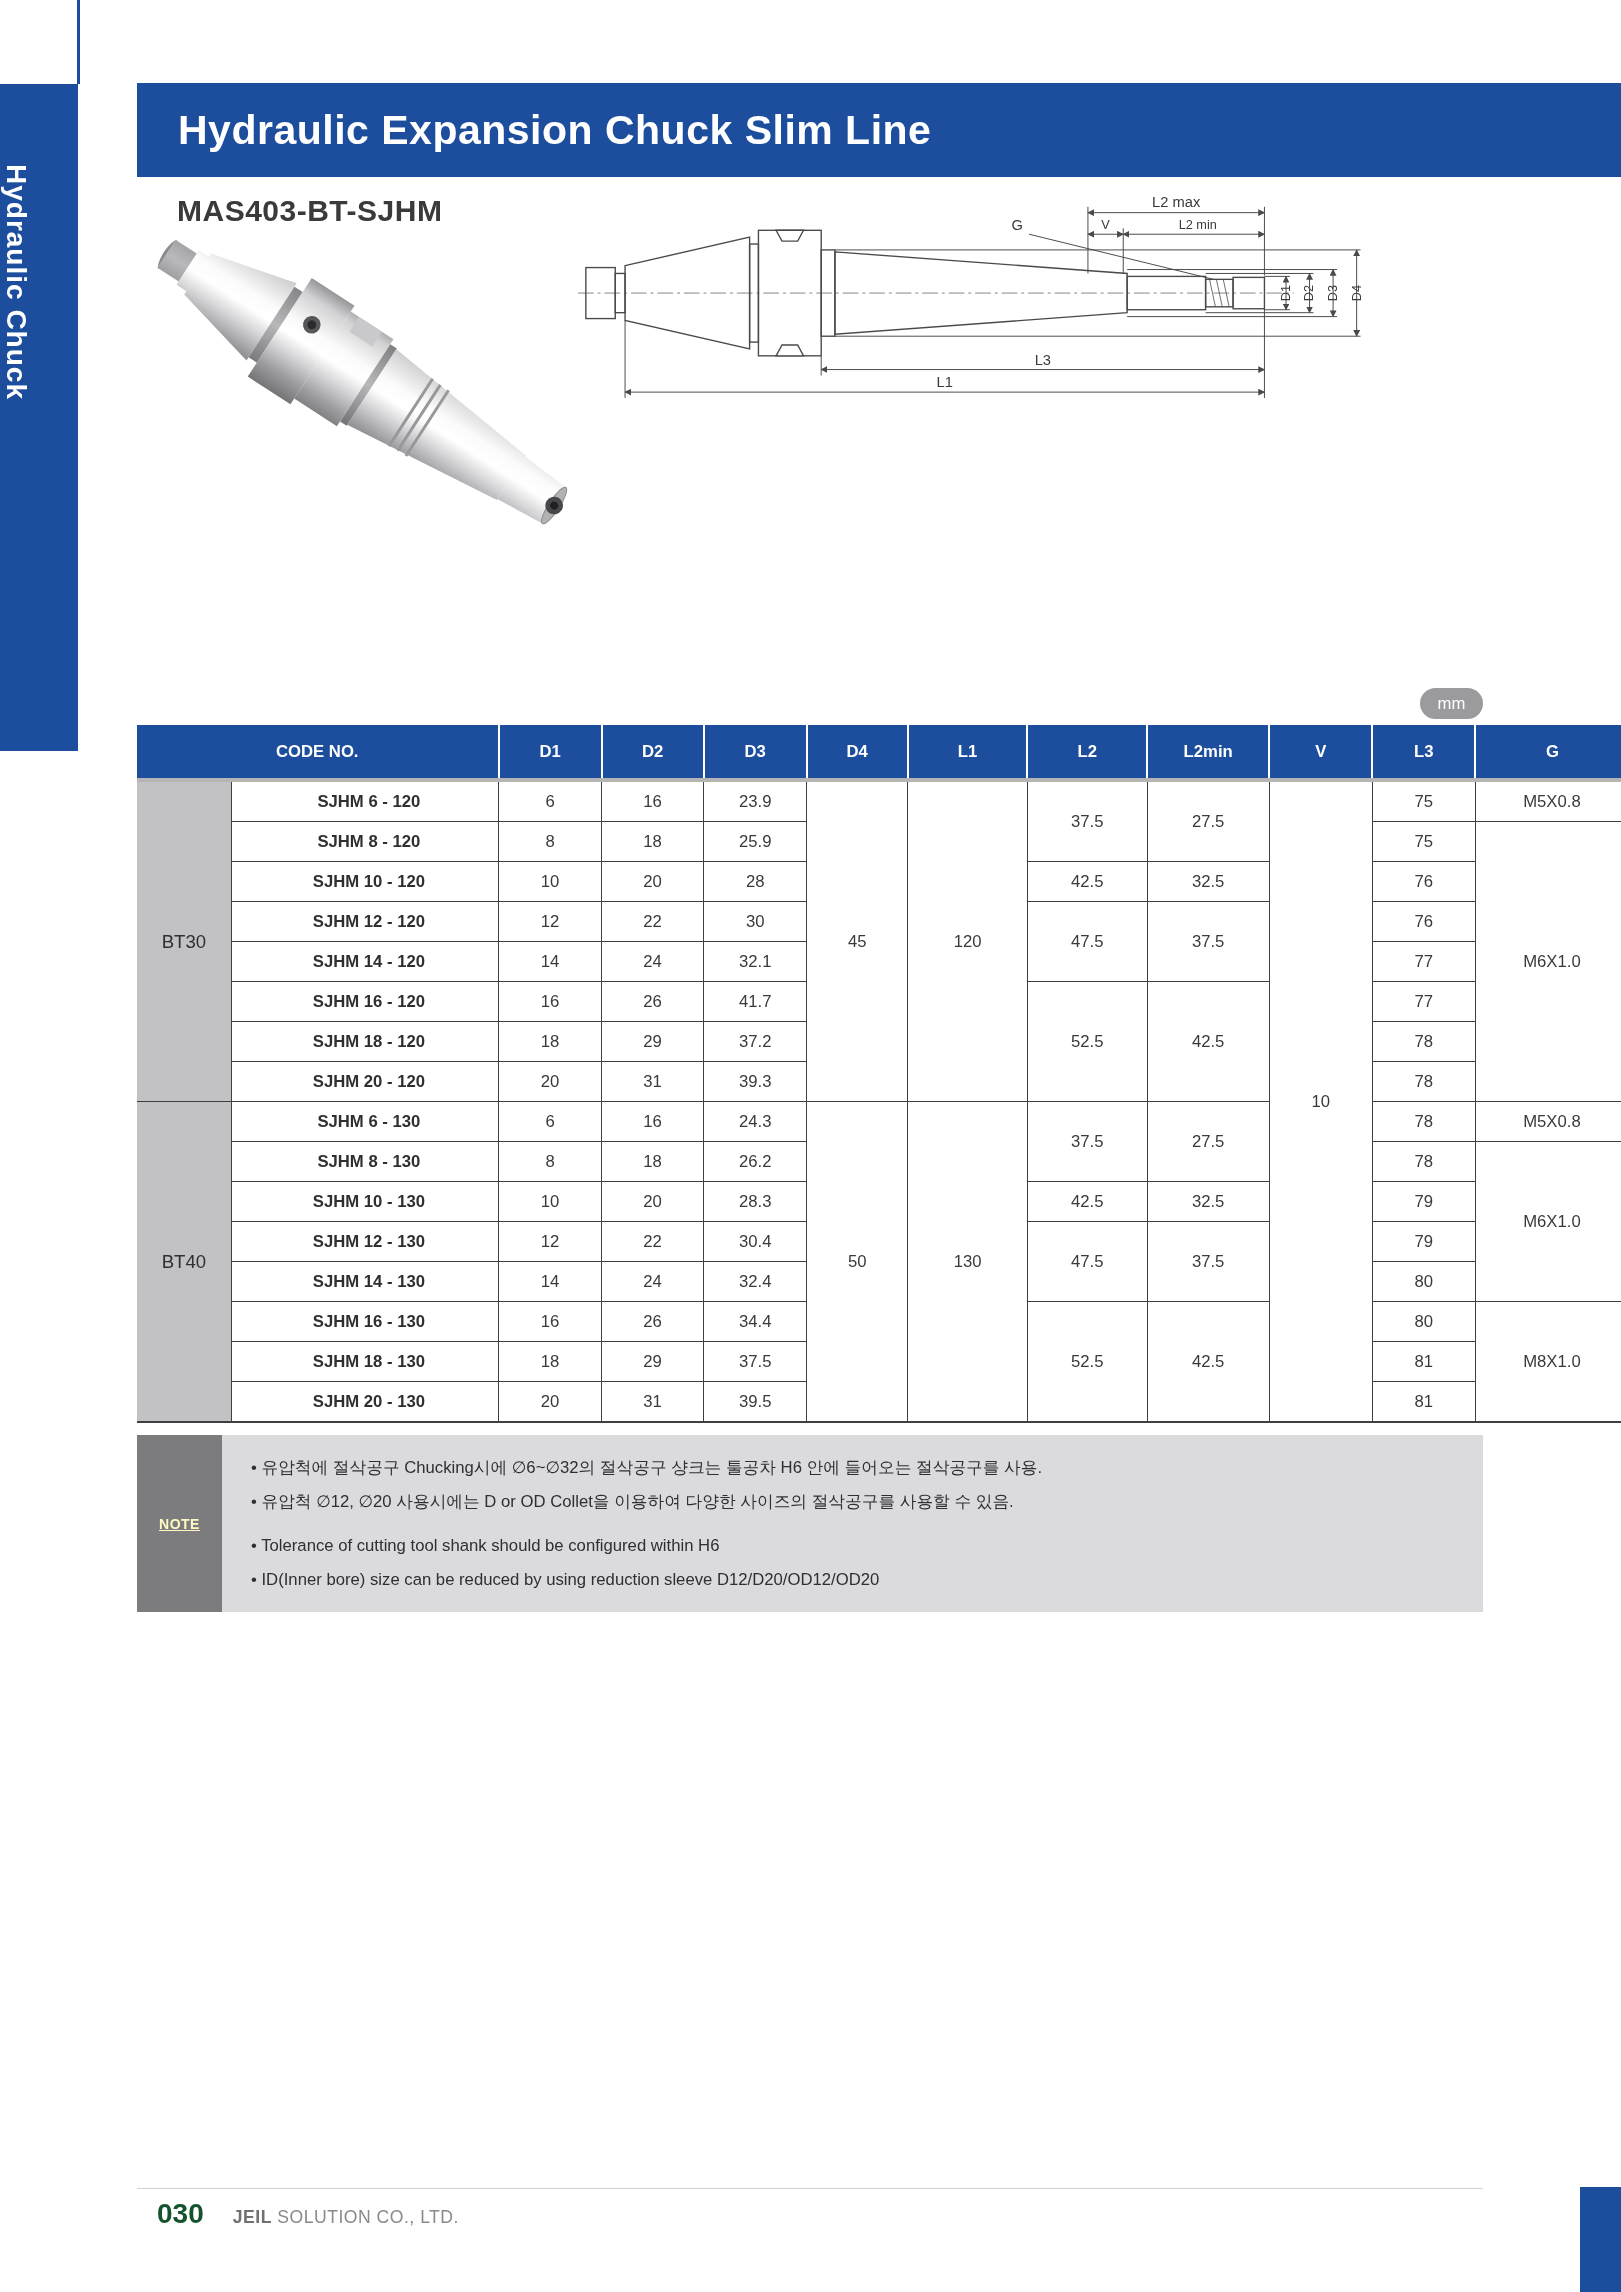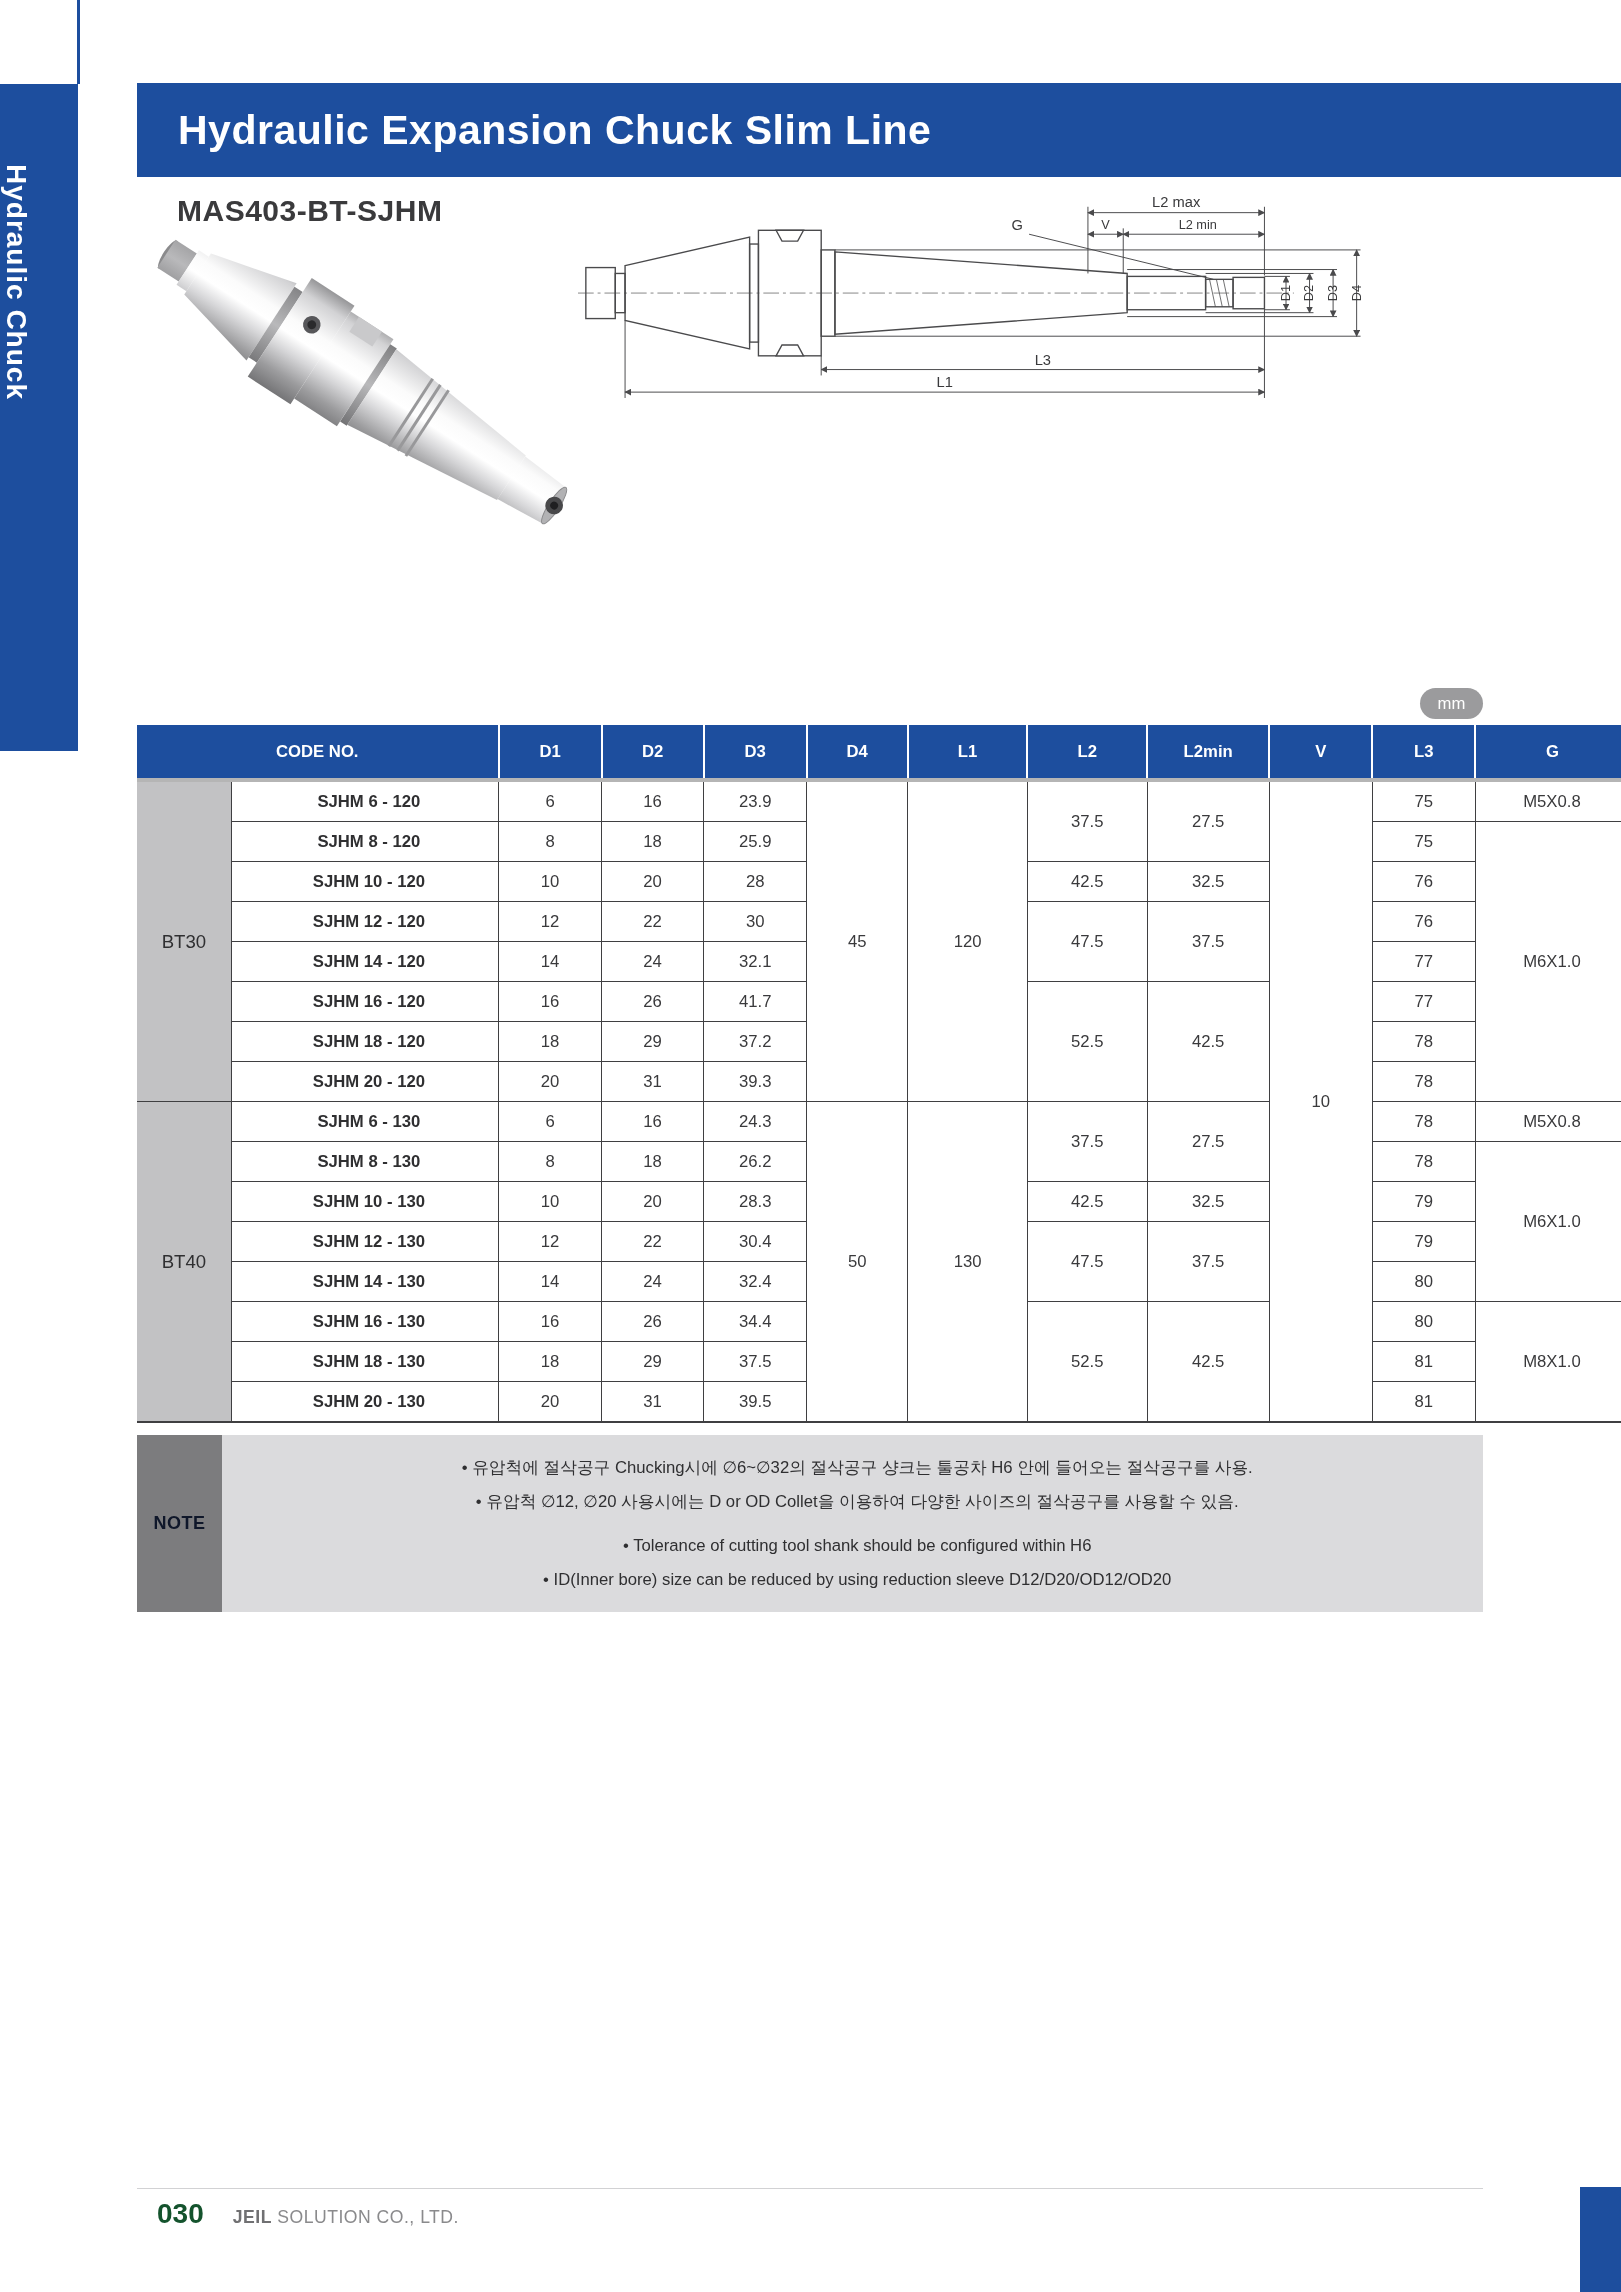--- a/index.html
+++ b/index.html
@@ -34,23 +34,23 @@
   table.spec thead th{background:#1d4e9e;color:#fff;font-weight:bold;height:51px;
         border-left:2px solid #fff;border-bottom:4.9px solid #b5b5b5;}
   table.spec thead th:first-child{border-left:none;}
   table.spec td{border:1px solid #3f3f41;text-align:center;height:37px;color:#3a3a3c;background:#fff;}
   table.spec td.grp{background:#c2c2c4;color:#2f2f31;font-size:18.6px;border-left:none;}
   table.spec td.code{font-weight:bold;color:#2f2f31;padding-left:9px;}
   table.spec{border-bottom:2px solid #3f3f41;}
 
   
   .note{left:137px;top:1435px;width:1346px;height:177px;display:flex;}
-  .notelabel{width:85px;background:#7c7c7e;color:#0f172a;font-weight:bold;font-size:18px;
-        display:flex;align-items:center;justify-content:center;letter-spacing:0.5px;}
-  .notebody{flex:1;background:#dbdbdd;padding:21.6px 19.6px 0 29px;font-size:16.7px;color:#2f2f31;text-align:center;}
+  .notelabel{width:85px;background:#7c7c7e;color:#fef9c3;font-weight:bold;font-size:14px;
+        display:flex;align-items:center;justify-content:center;letter-spacing:0.5px;text-decoration:underline;}
+  .notebody{flex:1;background:#dbdbdd;padding:21.6px 19.6px 0 29px;font-size:16.7px;color:#2f2f31;}
   .notebody .ln{margin-bottom:12.7px;line-height:21.6px;}
   .notebody .ln::before{content:"• ";}
   .notebody .gap{height:9.8px;}
 
   
   .footrule{left:137px;top:2188px;width:1346px;height:1px;background:#d2d2d4;}
   .footer{left:157px;top:2198px;display:flex;align-items:baseline;}
   .pgnum{font-size:28px;font-weight:bold;color:#14532d;margin-right:29px;}
   .company{font-size:17.6px;color:#8a8a8c;letter-spacing:0.5px;}
   .company b{color:#707072;}

